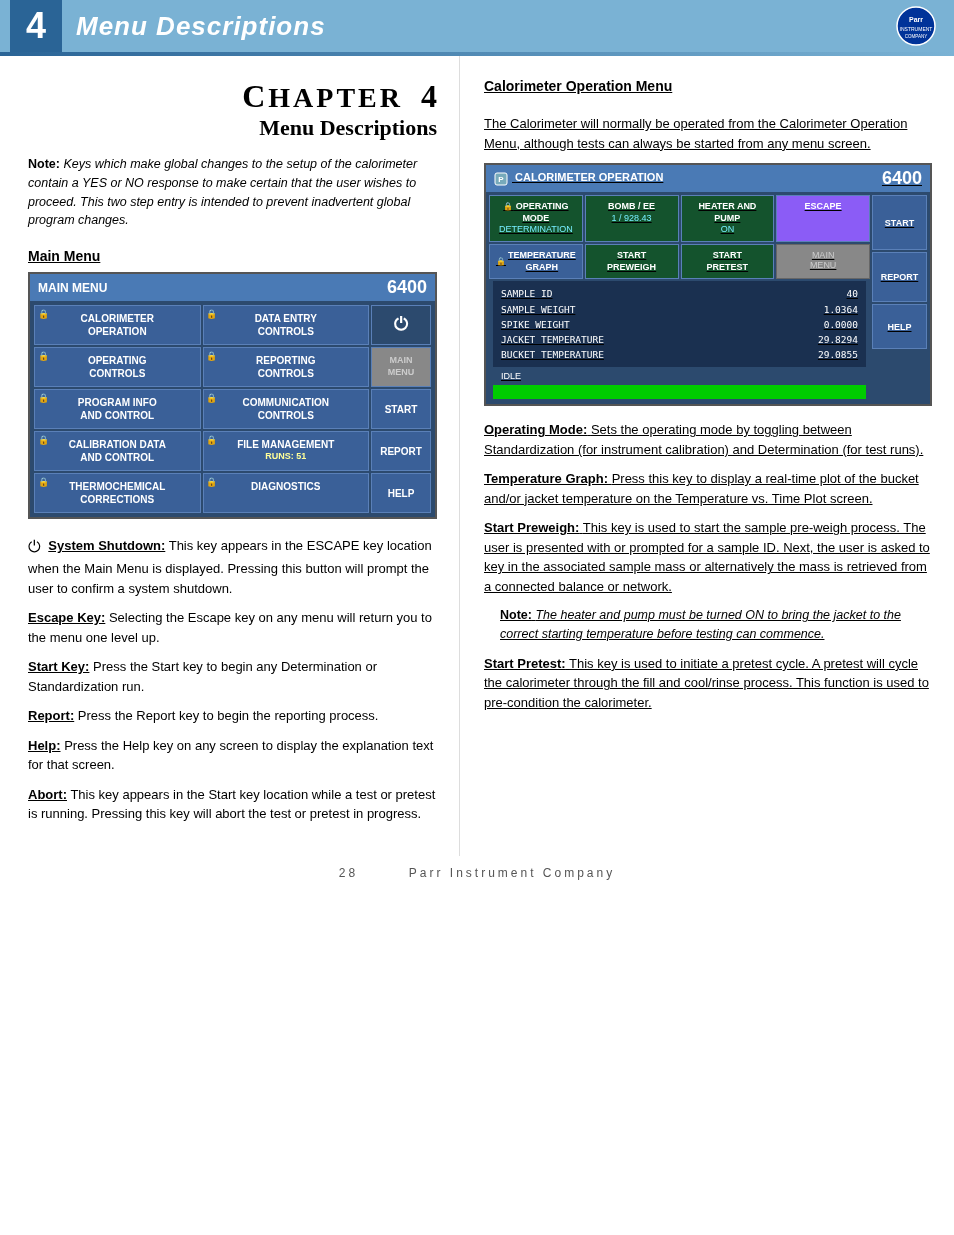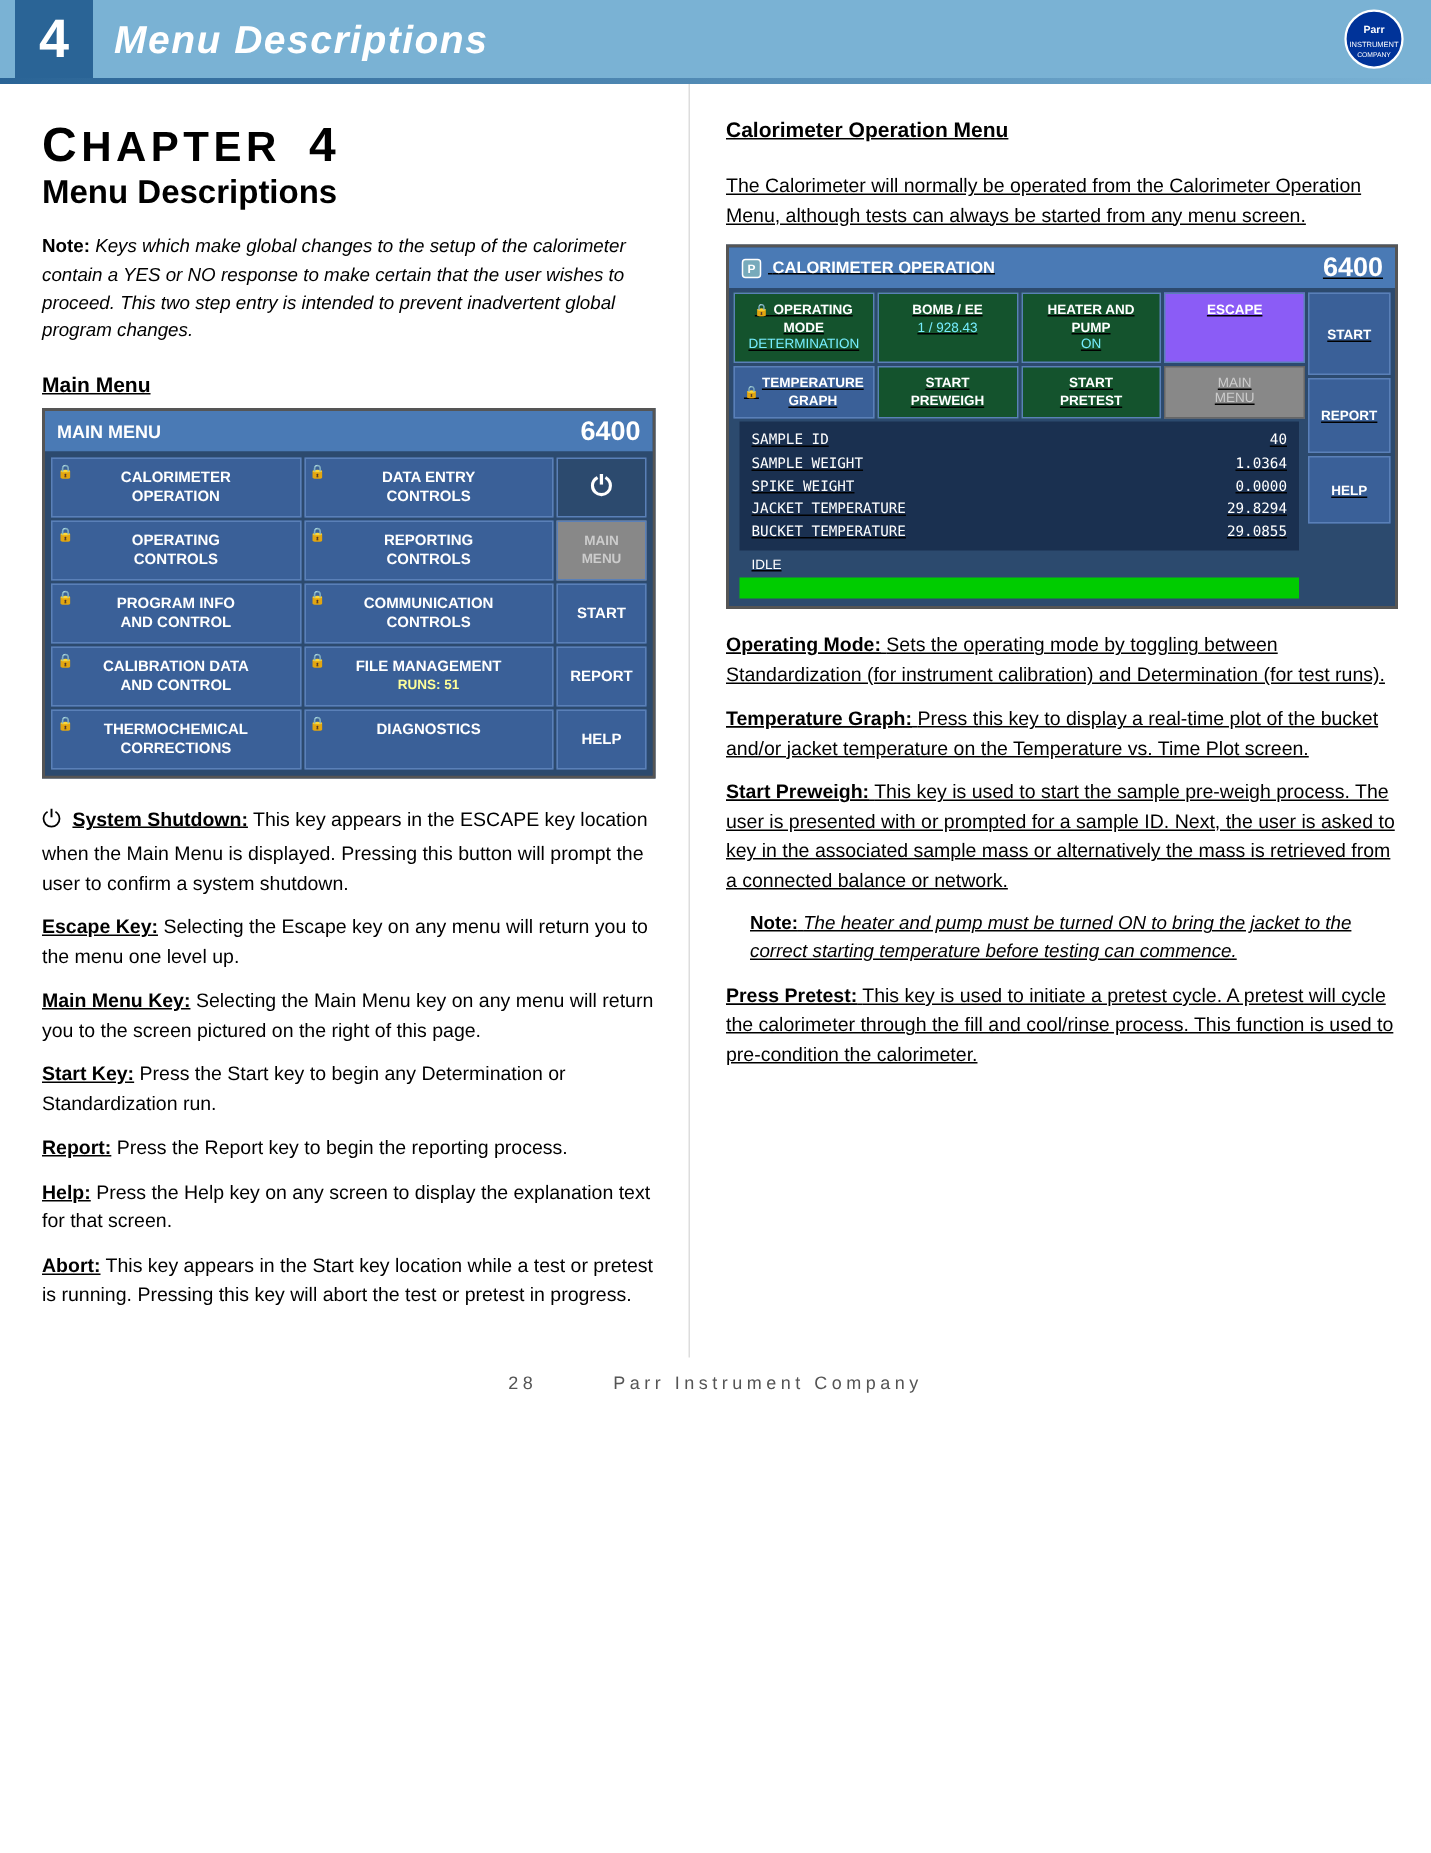--- a/index.html
+++ b/index.html
@@ -60,22 +60,23 @@
       border-right: 1px solid #ddd;
     }
     .right-col {
       width: 494px;
       padding: 22px 22px 22px 24px;
       text-decoration: underline;
     }
 
     
     .chapter-heading {
-      text-align: left;
+      text-align: right;
       margin-bottom: 14px;
+      font-family: Liberation Serif, serif;
     }
 
     .note-block {
       font-style: italic;
       font-size: 12.5px;
       margin-bottom: 18px;
       line-height: 1.5;
     }
     .note-block strong { font-style: normal; }
 
@@ -418,24 +419,20 @@
       <span style="font-size:16px; vertical-align:middle; margin-right:4px;">⏻</span>
       <u><strong>System Shutdown:</strong></u>
       <span> This key appears in the ESCAPE key location when the Main Menu is displayed. Pressing this button will prompt the user to confirm a system shutdown.</span>
     </div>
 
     <div class="body-para">
       <u><strong>Escape Key:</strong></u>
       <span> Selecting the Escape key on any menu will return you to the menu one level up.</span>
     </div>
 
-    <div class="body-para">
-      <u><strong>Main Menu Key:</strong></u>
-      <span> Selecting the Main Menu key on any menu will return you to the screen pictured on the right of this page.</span>
-    </div>
 
     <div class="body-para">
       <u><strong>Start Key:</strong></u>
       <span> Press the Start key to begin any Determination or Standardization run.</span>
     </div>
 
     <div class="body-para">
       <u><strong>Report:</strong></u>
       <span> Press the Report key to begin the reporting process.</span>
     </div>
@@ -556,21 +553,21 @@
       <span> This key is used to start the sample pre-weigh process. The user is presented with or prompted for a sample ID. Next, the user is asked to key in the associated sample mass or alternatively the mass is retrieved from a connected balance or network.</span>
     </div>
 
 
     <div class="note-italic">
       <strong>Note:</strong>
       <span> The heater and pump must be turned ON to bring the jacket to the correct starting temperature before testing can commence.</span>
     </div>
 
     <div class="body-para">
-      <u><strong>Press Pretest:</strong></u>
+      <u><strong>Start Pretest:</strong></u>
       <span> This key is used to initiate a pretest cycle. A pretest will cycle the calorimeter through the fill and cool/rinse process. This function is used to pre-condition the calorimeter.</span>
     </div>
 
   </div>
 </div>
 
 <div class="page-footer">
   <span>28</span>
   &nbsp;&nbsp;&nbsp;&nbsp;&nbsp;&nbsp;
   <span>Parr  Instrument  Company</span>

